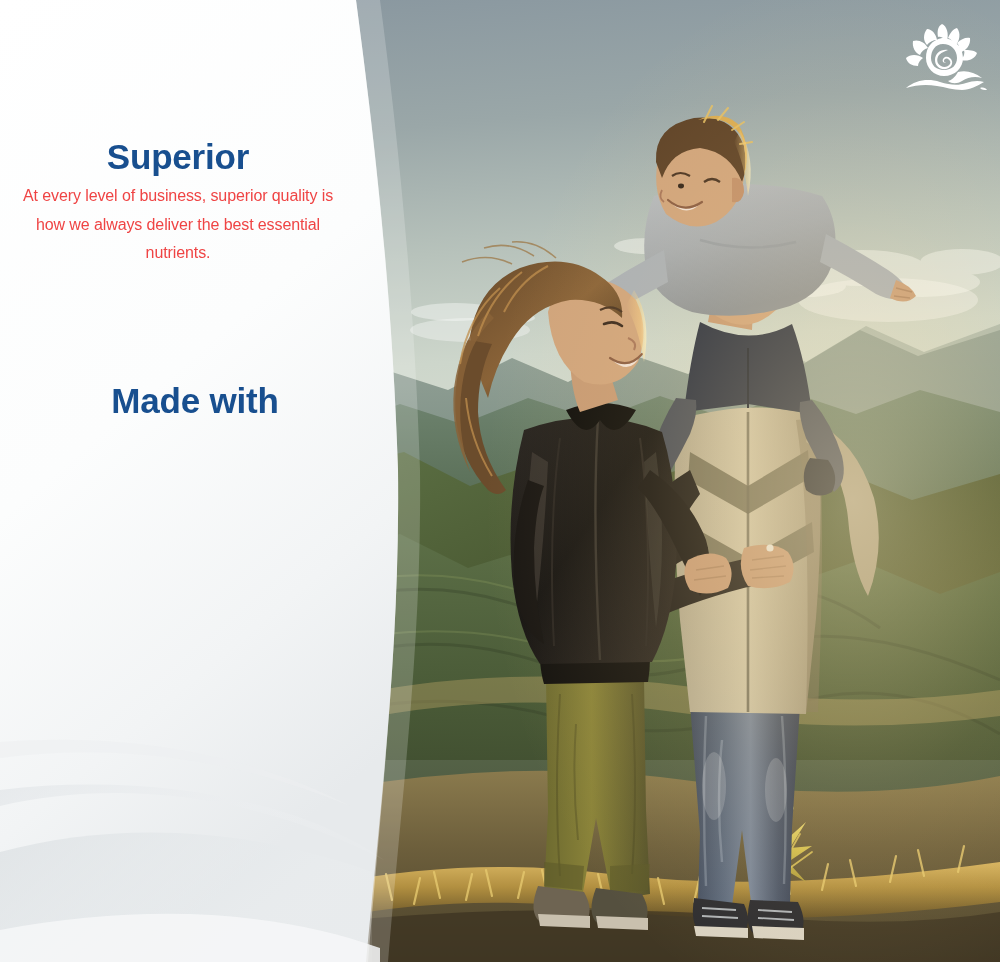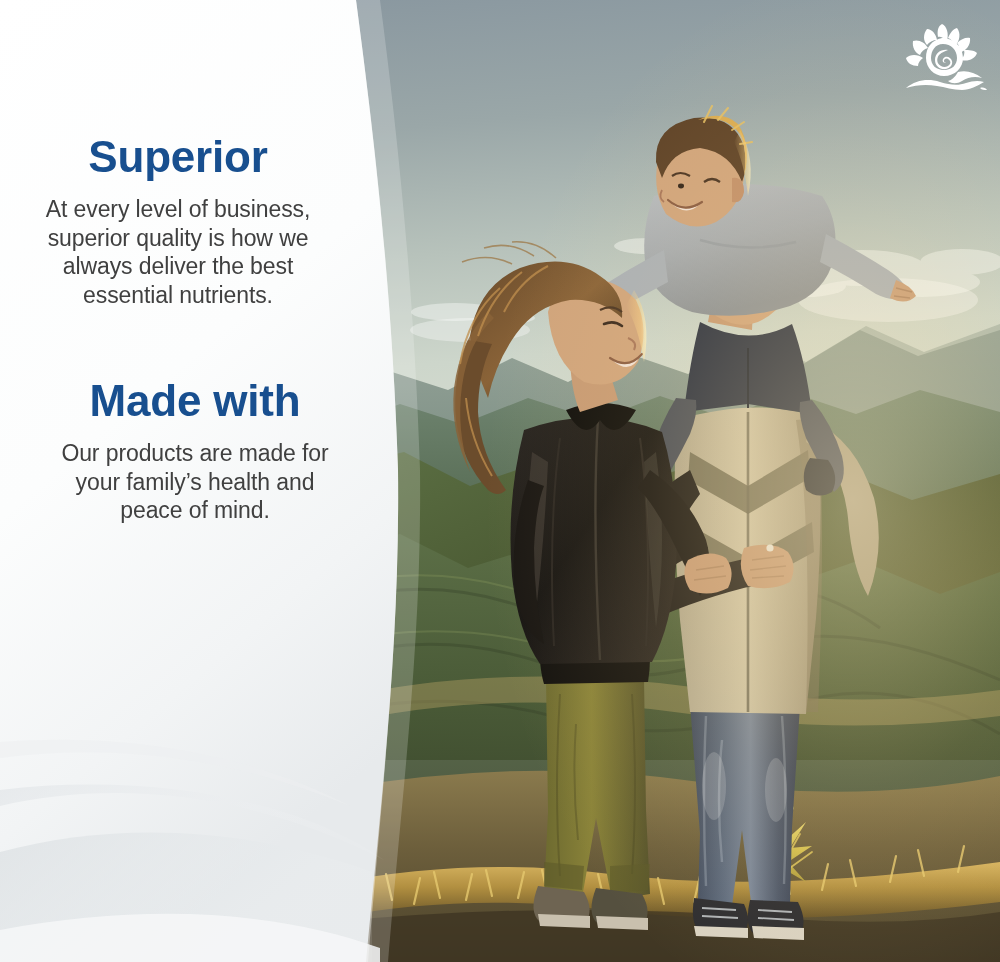--- a/index.html
+++ b/index.html
@@ -45,31 +45,31 @@
   }
 
   .value-block { position:absolute; left:0; width:356px; text-align:center; }
   .value-block.b1 { top:137px; }
   .value-block.b2 { top:381px;padding-left:34px; }
   .value-block.b3 { top:601px; }
 
   .value-heading {
     color:#184f8f;
     font-weight:bold;
-    font-size:44px;
+    font-size:35px;
     line-height:39px;
     letter-spacing:-0.2px;
     padding:0 14px;
   }
   .value-body {
-    color:#404040;
-    font-size:23px;
+    color:#ef4444;
+    font-size:16px;
     line-height:28.5px;
     font-weight:500;
-    margin-top:19px;
+    margin-top:6px;
     padding:0 26px;
     letter-spacing:-0.1px;
   }
   .value-block.b1 .value-body { padding:0 22px; }
   .value-block.b2 .value-body { padding:0 24px; }
   .value-block.b3 .value-body { padding:0 36px; }
 
   
   .logo-mark {
     position:absolute;
@@ -539,21 +539,20 @@
       <div class="value-heading">
         <div>Superior</div>
       </div>
       <div class="value-body">At every level of business, superior quality is how we always deliver the best essential nutrients.</div>
     </div>
 
     <div class="value-block b2">
       <div class="value-heading">
         <div>Made with</div>
       </div>
-      <div class="value-body">Our products are made for your family’s health and peace of mind.</div>
     </div>
 
 
   </div>
 
   <div class="logo-mark">
     <svg viewBox="0 0 92 74" aria-hidden="true">
       <g fill="#ffffff">
 
         <path d="M44 2 C49 4, 51 12, 49 19 C46 16, 42 14, 40 15 C39 9, 40 4, 44 2 Z"></path>

